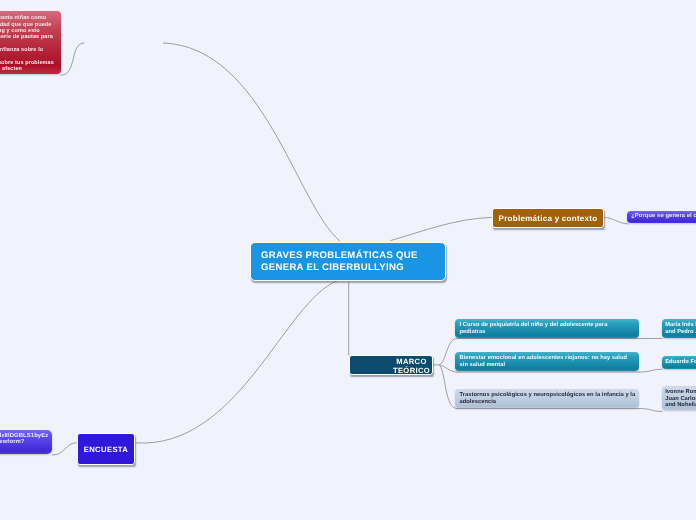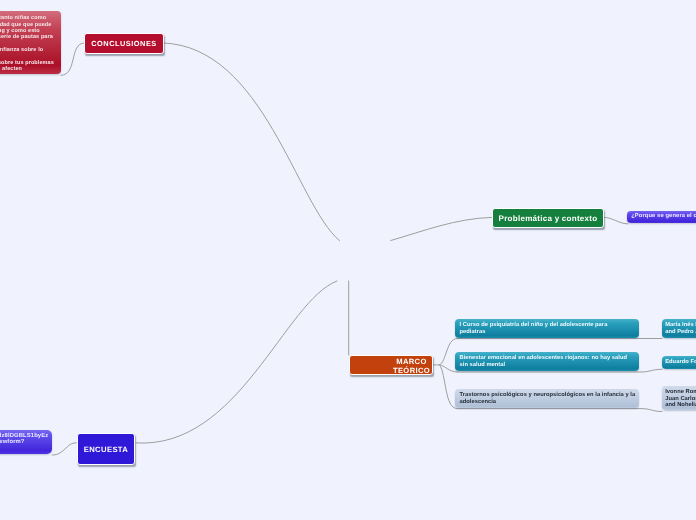--- a/index.html
+++ b/index.html
@@ -17,23 +17,23 @@
   .mainnode{border:1.3px solid #ffffff;border-radius:3px;
             box-shadow:1px 1.6px 1.4px -0.4px rgba(82,92,112,.55);}
   .mainnode .lbl{color:#fff;font-weight:bold;text-align:center;display:block;width:100%;
                  position:relative;top:.6px;}
 
   #central{left:250px;top:241.5px;width:196px;height:39px;background:#1995e6;border-radius:5px;}
   #central .lbl{font-size:9.6px;line-height:11.4px;letter-spacing:.3px;text-align:left;padding-left:10px;}
 
   #n-conclusiones{left:84px;top:33px;width:80px;height:20.6px;background:#b50d2d;}
   #n-conclusiones .lbl{font-size:7.4px;letter-spacing:.5px;}
-  #n-problematica{left:492px;top:208px;width:112px;height:20px;background:#15803d;}
+  #n-problematica{left:492px;top:208px;width:112px;height:20px;background:#a16207;}
   #n-problematica .lbl{font-size:8.05px;letter-spacing:.25px;}
-  #n-marco{left:349px;top:355px;width:84px;height:20px;background:#c2410c;padding-left:41px;}
+  #n-marco{left:349px;top:355px;width:84px;height:20px;background:#0c4a6e;padding-left:41px;}
   #n-marco .lbl{font-size:7.6px;letter-spacing:.35px;}
   #n-encuesta{left:77px;top:433px;width:58px;height:32px;background:#3018d8;}
   #n-encuesta .lbl{font-size:7.7px;letter-spacing:.35px;}
 
   
   .leaf{border-radius:4px;box-shadow:0 1px 1.6px rgba(95,105,125,.35);
         align-items:flex-start;justify-content:flex-start;overflow:hidden;}
   .leaf .lbl{display:block;width:100%;font-weight:bold;font-size:5.75px;line-height:6.5px;
              letter-spacing:.04px;padding:3.2px 5.5px 0 4.5px;box-sizing:border-box;}
   .leaf .lbl span{display:block;white-space:pre;}
@@ -107,24 +107,24 @@
       <span class="ln">lo que provoca el bullying y como esto</span><br>
       <span class="ln">les afecta, por eso una serie de pautas para</span><br>
       <br>
       <span class="ln">Habla con alguien de confianza sobre lo</span><br>
       <br>
       <span class="ln">tengas miedo al hablar sobre tus problemas</span><br>
       <span class="ln">y sobre las cosas que te afecten</span>
     </span>
   </div>
 
-  <div class="node mainnode" id="n-conclusiones">
-    <span class="lbl">CONCLUSIONES</span>
+
+  <div class="node mainnode" id="central">
+    <span class="lbl">GRAVES PROBLEMÁTICAS QUE GENERA EL CIBERBULLYING</span>
   </div>
-
 
   <div class="node mainnode" id="n-problematica">
     <span class="lbl">Problemática y contexto</span>
   </div>
 
   <div class="node leaf" id="t-porque">
     <span class="lbl">¿Porque se genera el ciberbullying?</span>
   </div>
 
   <div class="node mainnode" id="n-marco">

